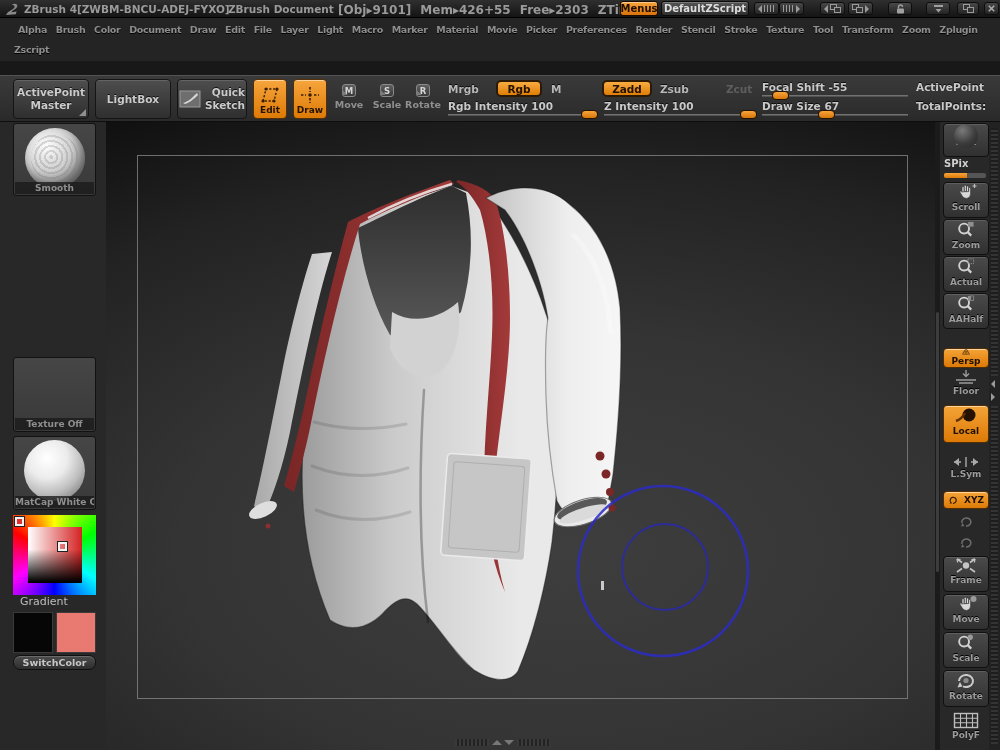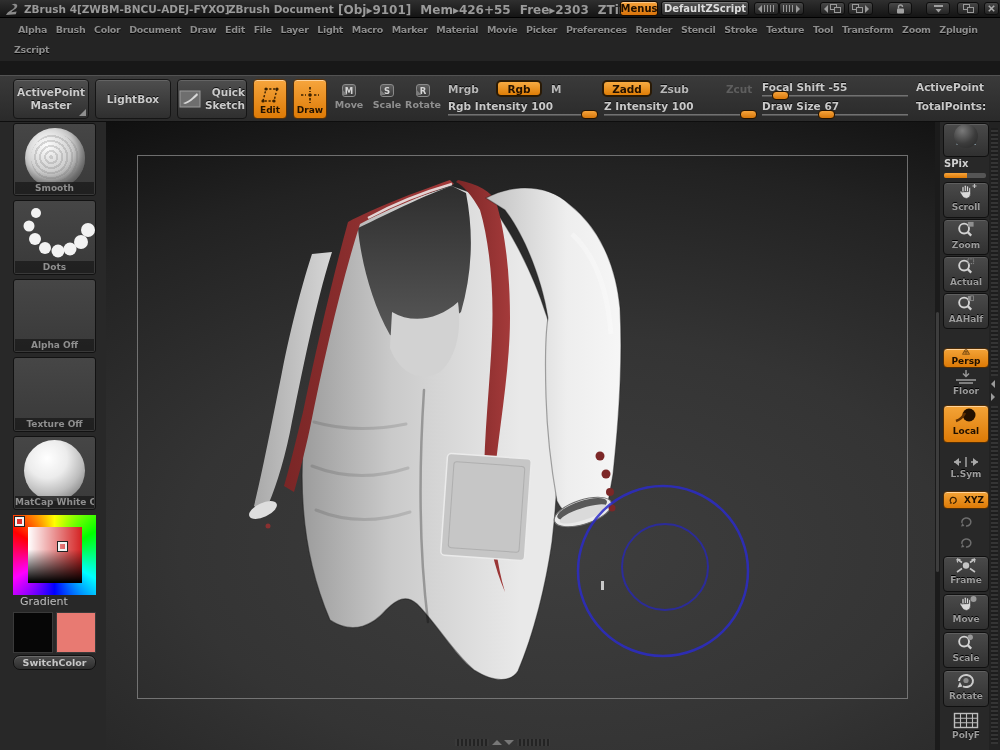--- a/index.html
+++ b/index.html
@@ -260,38 +260,20 @@
   <span class="sh-lab emb" style="left:916px;top:5px">ActivePoint</span>
   <span class="sh-lab emb" style="left:916px;top:24px">TotalPoints:</span>
 </div>
 
 <div id="lefttray">
   <div class="lt-box" style="top:1px;height:73px">
     <div class="sphere" style="left:11px;top:4px;width:60px;height:60px;background:radial-gradient(circle at 36% 30%,#fdfdfd,#cecece 45%,#939393 75%,#6b6b6b);box-shadow:inset -4px -6px 10px rgba(0,0,0,.35)">
       <div style="position:absolute;inset:6px;border-radius:50%;background:repeating-radial-gradient(circle at 42% 48%,rgba(110,110,110,.4) 0 2px,transparent 2px 5px);opacity:.6"></div>
     </div>
     <div class="lt-label">Smooth</div>
-  </div>
-  <div class="lt-box" style="top:78px;height:75px">
-    <svg width="81" height="60" viewBox="0 0 81 60" style="position:absolute;left:0;top:2px">
-      <g fill="#f2f2f2">
-        <circle cx="22" cy="10" r="5"></circle>
-          <circle cx="15" cy="23" r="5.5"></circle>
-          <circle cx="21" cy="36" r="6"></circle>
-        <circle cx="31" cy="45" r="6"></circle>
-          <circle cx="44" cy="48" r="6.5"></circle>
-          <circle cx="56" cy="46" r="6.5"></circle>
-        <circle cx="67" cy="39" r="7"></circle>
-          <circle cx="74" cy="27" r="7"></circle>
-      </g>
-    </svg>
-    <div class="lt-label">Dots</div>
-  </div>
-  <div class="lt-box" style="top:157px;height:74px">
-    <div class="lt-label">Alpha Off</div>
   </div>
   <div class="lt-box" style="top:235px;height:75px">
     <div class="lt-label">Texture Off</div>
   </div>
   <div class="lt-box" style="top:314px;height:74px">
     <div class="sphere" style="left:10px;top:3px;width:61px;height:61px;background:radial-gradient(circle at 38% 30%,#ffffff,#ececec 35%,#bdbdbd 62%,#828282 85%,#646464)"></div>
     <div class="lt-label">MatCap White C</div>
   </div>
   <div id="picker">
     <div class="sv"></div>

